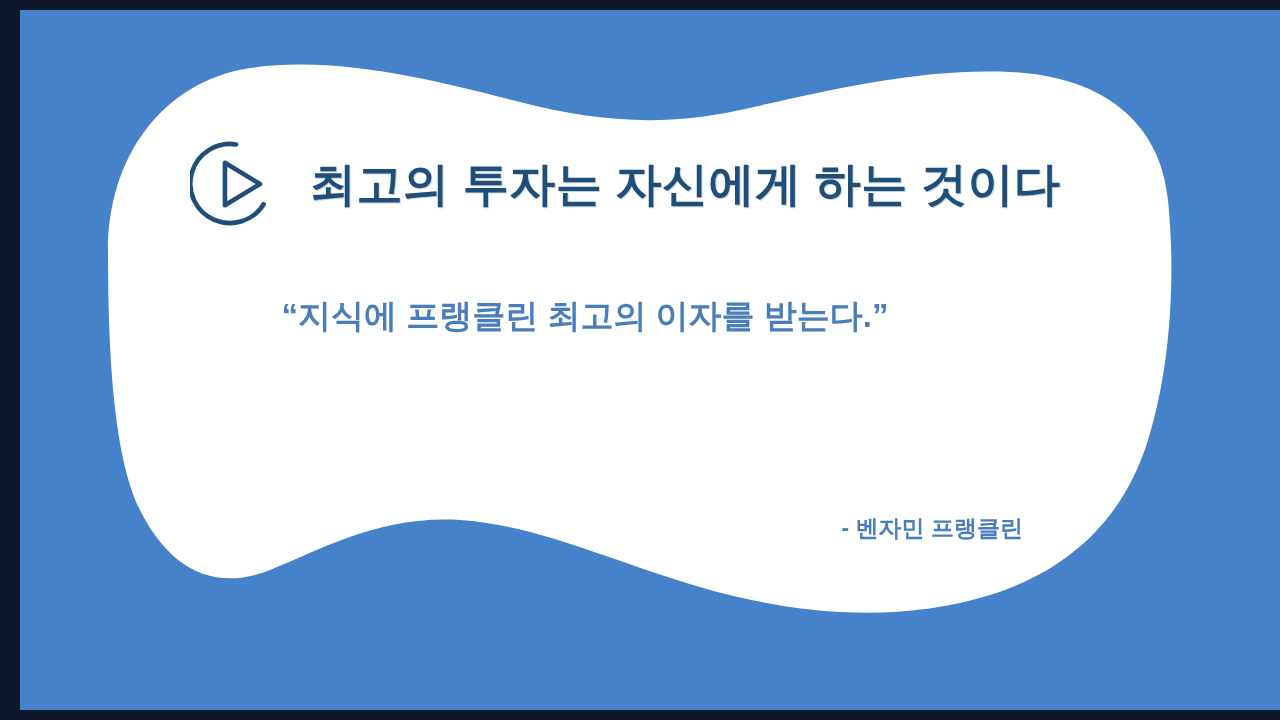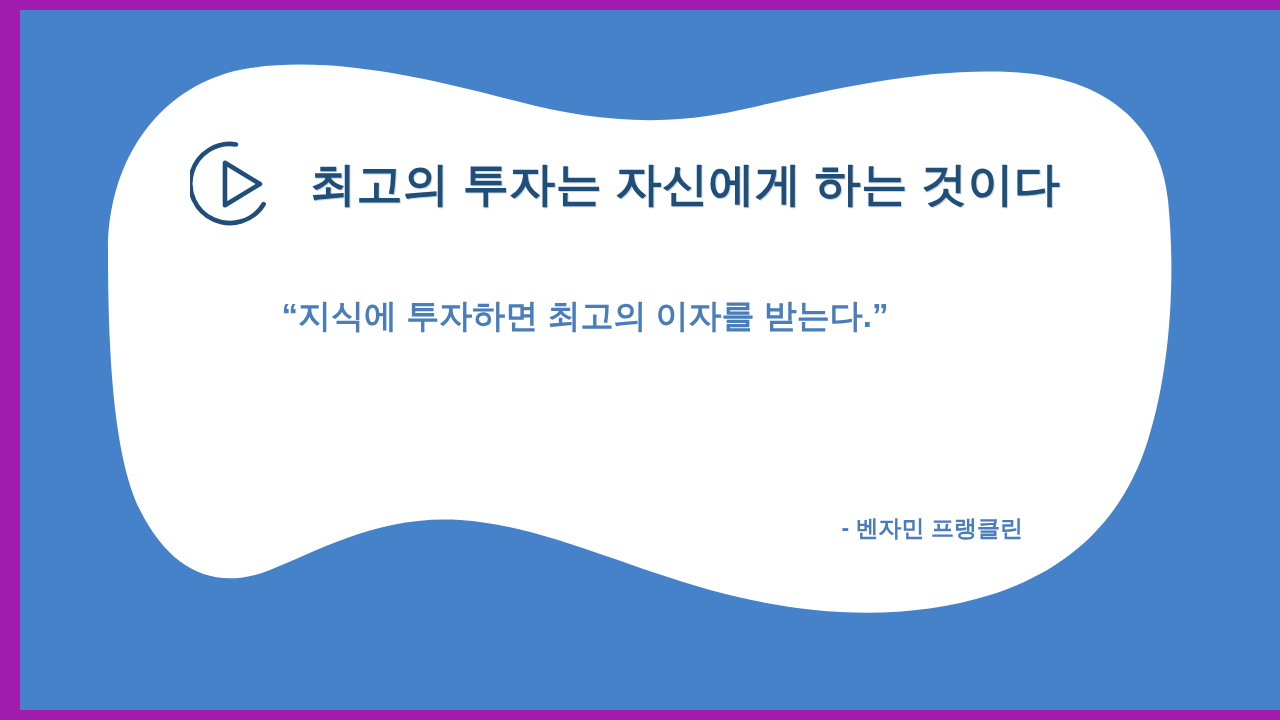--- a/index.html
+++ b/index.html
@@ -13,21 +13,21 @@
     height: 720px;
     overflow: hidden;
     font-family: "Liberation Sans", "DejaVu Sans", sans-serif;
   }
 
   
   #video-frame {
     position: relative;
     width: 1280px;
     height: 720px;
-    background: #a21caf;
+    background: #0f172a;
   }
 
   
   #slide {
     position: absolute;
     left: 20px;
     top: 10px;
     right: 0px;
     bottom: 10px;
     width: 1260px;
@@ -142,19 +142,19 @@
 
           <path d="M 50 7
                    A 43 43 0 1 0 80 72" fill="none" stroke="#1F4E79" stroke-width="5" stroke-linecap="round"></path>
 
           <path d="M 38 27 L 38 73 L 76 50 Z" fill="none" stroke="#1F4E79" stroke-width="5" stroke-linejoin="round" stroke-linecap="round"></path>
         </svg>
 
         <div id="slide-title">최고의 투자는 자신에게 하는 것이다</div>
       </div>
 
-      <div id="quote-text">“지식에 투자하면 최고의 이자를 받는다.”</div>
+      <div id="quote-text">“지식에 프랭클린 최고의 이자를 받는다.”</div>
 
       <div id="attribution">- 벤자민 프랭클린</div>
 
     </div>
   </div>
 </div>
 
 </body></html>

